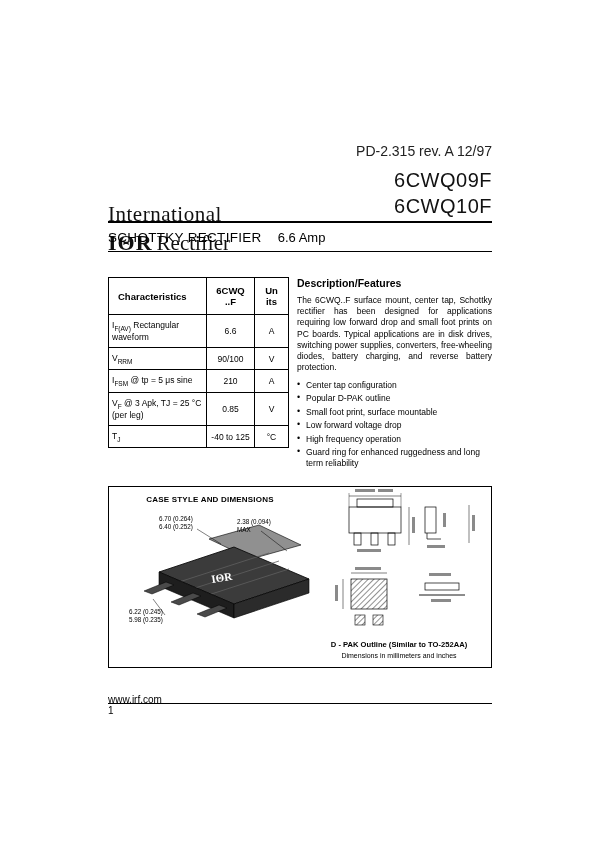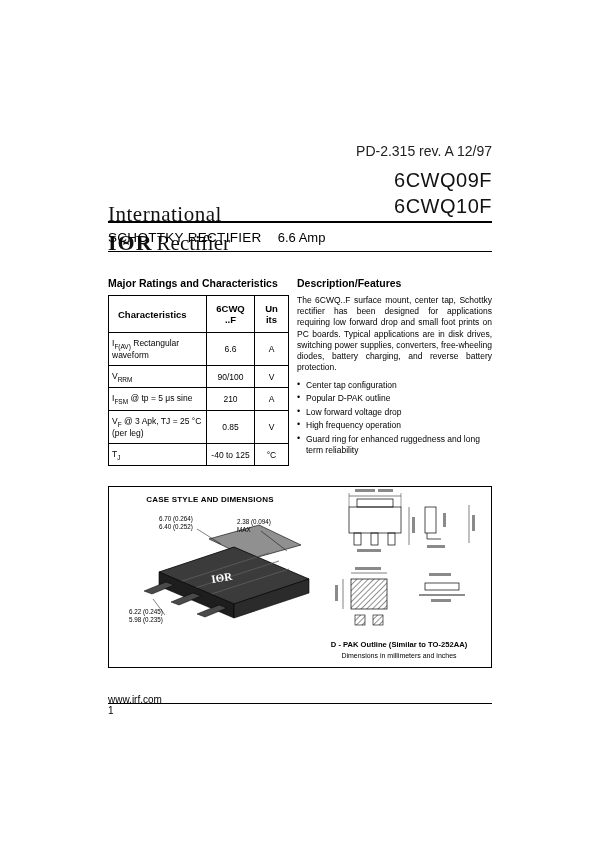--- a/index.html
+++ b/index.html
@@ -112,21 +112,20 @@
   <div class="rule-1"></div>
 
   <div class="subtitle-row">
     <span class="subtitle">SCHOTTKY RECTIFIER</span>
     <span class="amp">6.6 Amp</span>
   </div>
 
   <div class="rule-2"></div>
 
   <div class="ratings">
-    <div class="block-title">Major Ratings and Characteristics</div>
     <table class="ratings-table">
       <colgroup>
           <col class="col-char">
           <col class="col-val">
           <col class="col-unit">
         </colgroup>
       <thead>
         <tr>
           <th>Characteristics</th>
           <th>6CWQ..F</th>
@@ -162,20 +161,21 @@
       </tbody>
     </table>
   </div>
 
   <div class="description">
     <div class="block-title">Description/Features</div>
     <div class="desc-body">The 6CWQ..F surface mount, center tap, Schottky rectifier has been designed for applications requiring low forward drop and small foot prints on PC boards. Typical applications are in disk drives, switching power supplies, converters, free-wheeling diodes, battery charging, and reverse battery protection.</div>
     <ul class="features">
       <li>Center tap configuration</li>
       <li>Popular D-PAK outline</li>
+      <li>Small foot print, surface mountable</li>
       <li>Low forward voltage drop</li>
       <li>High frequency operation</li>
       <li>Guard ring for enhanced ruggedness and long term reliability</li>
     </ul>
   </div>
 
   <div class="case-box">
     <svg width="380" height="178" viewBox="0 0 380 178">
       <defs>
         <pattern id="hatch" width="4" height="4" patternUnits="userSpaceOnUse" patternTransform="rotate(45)">

